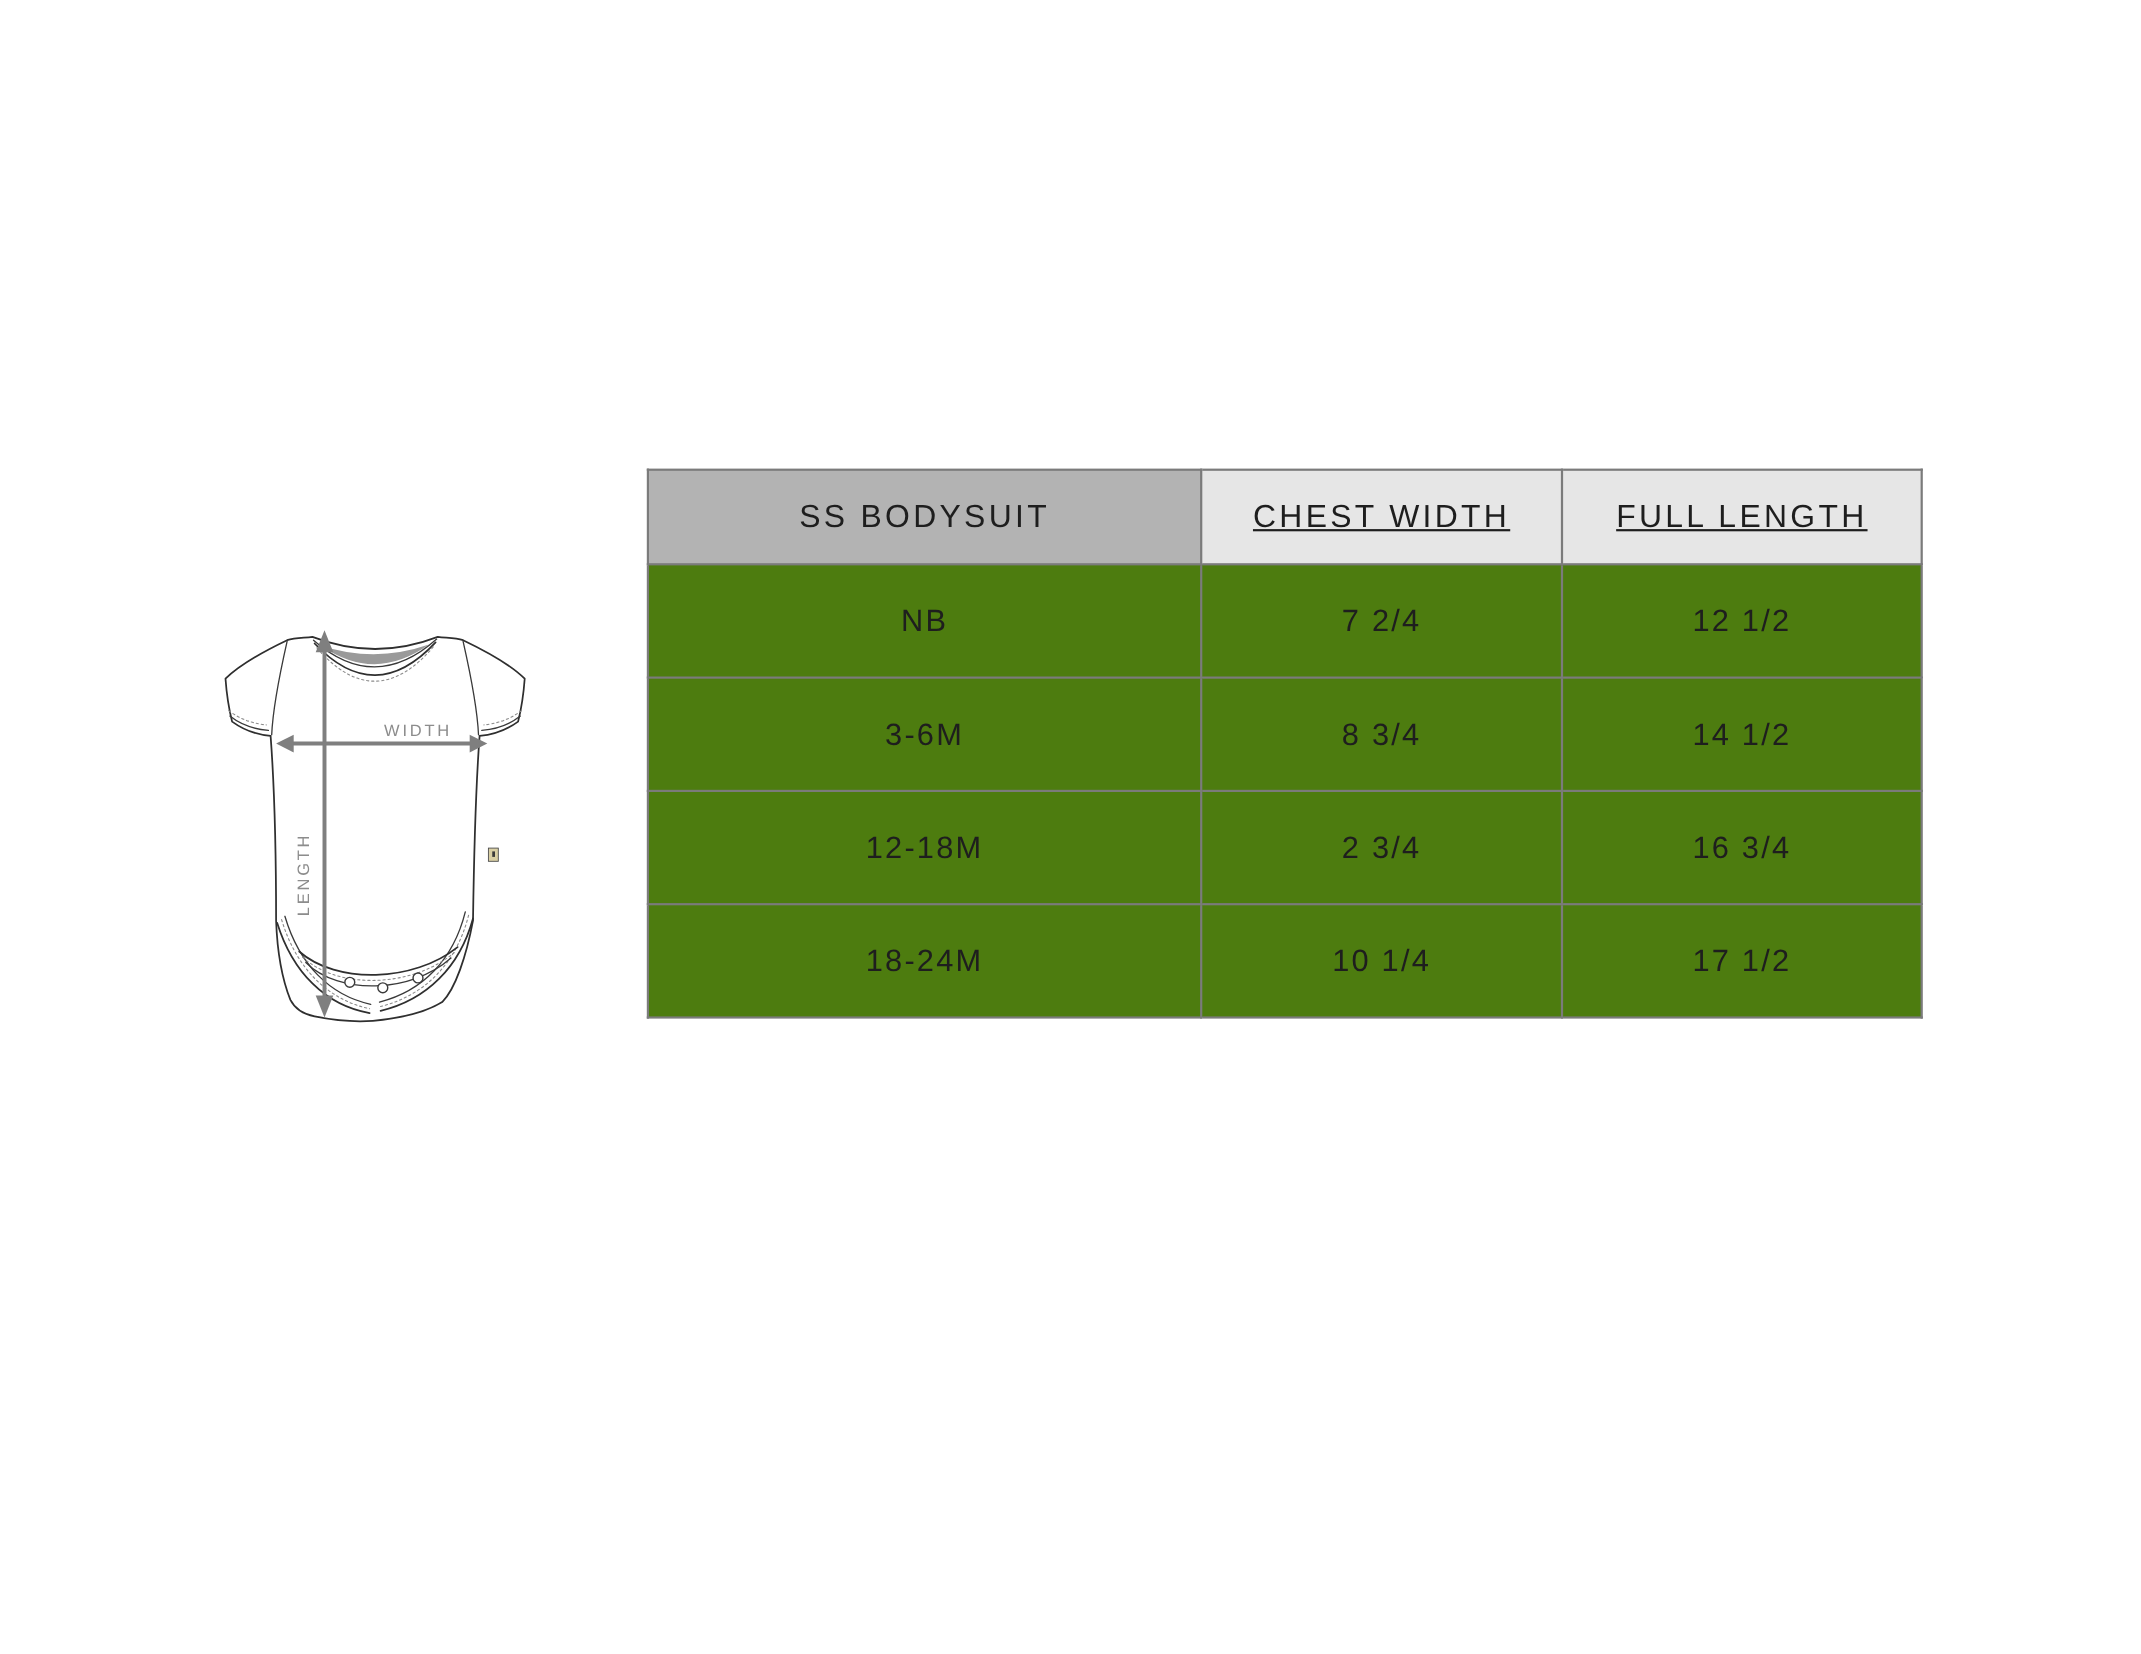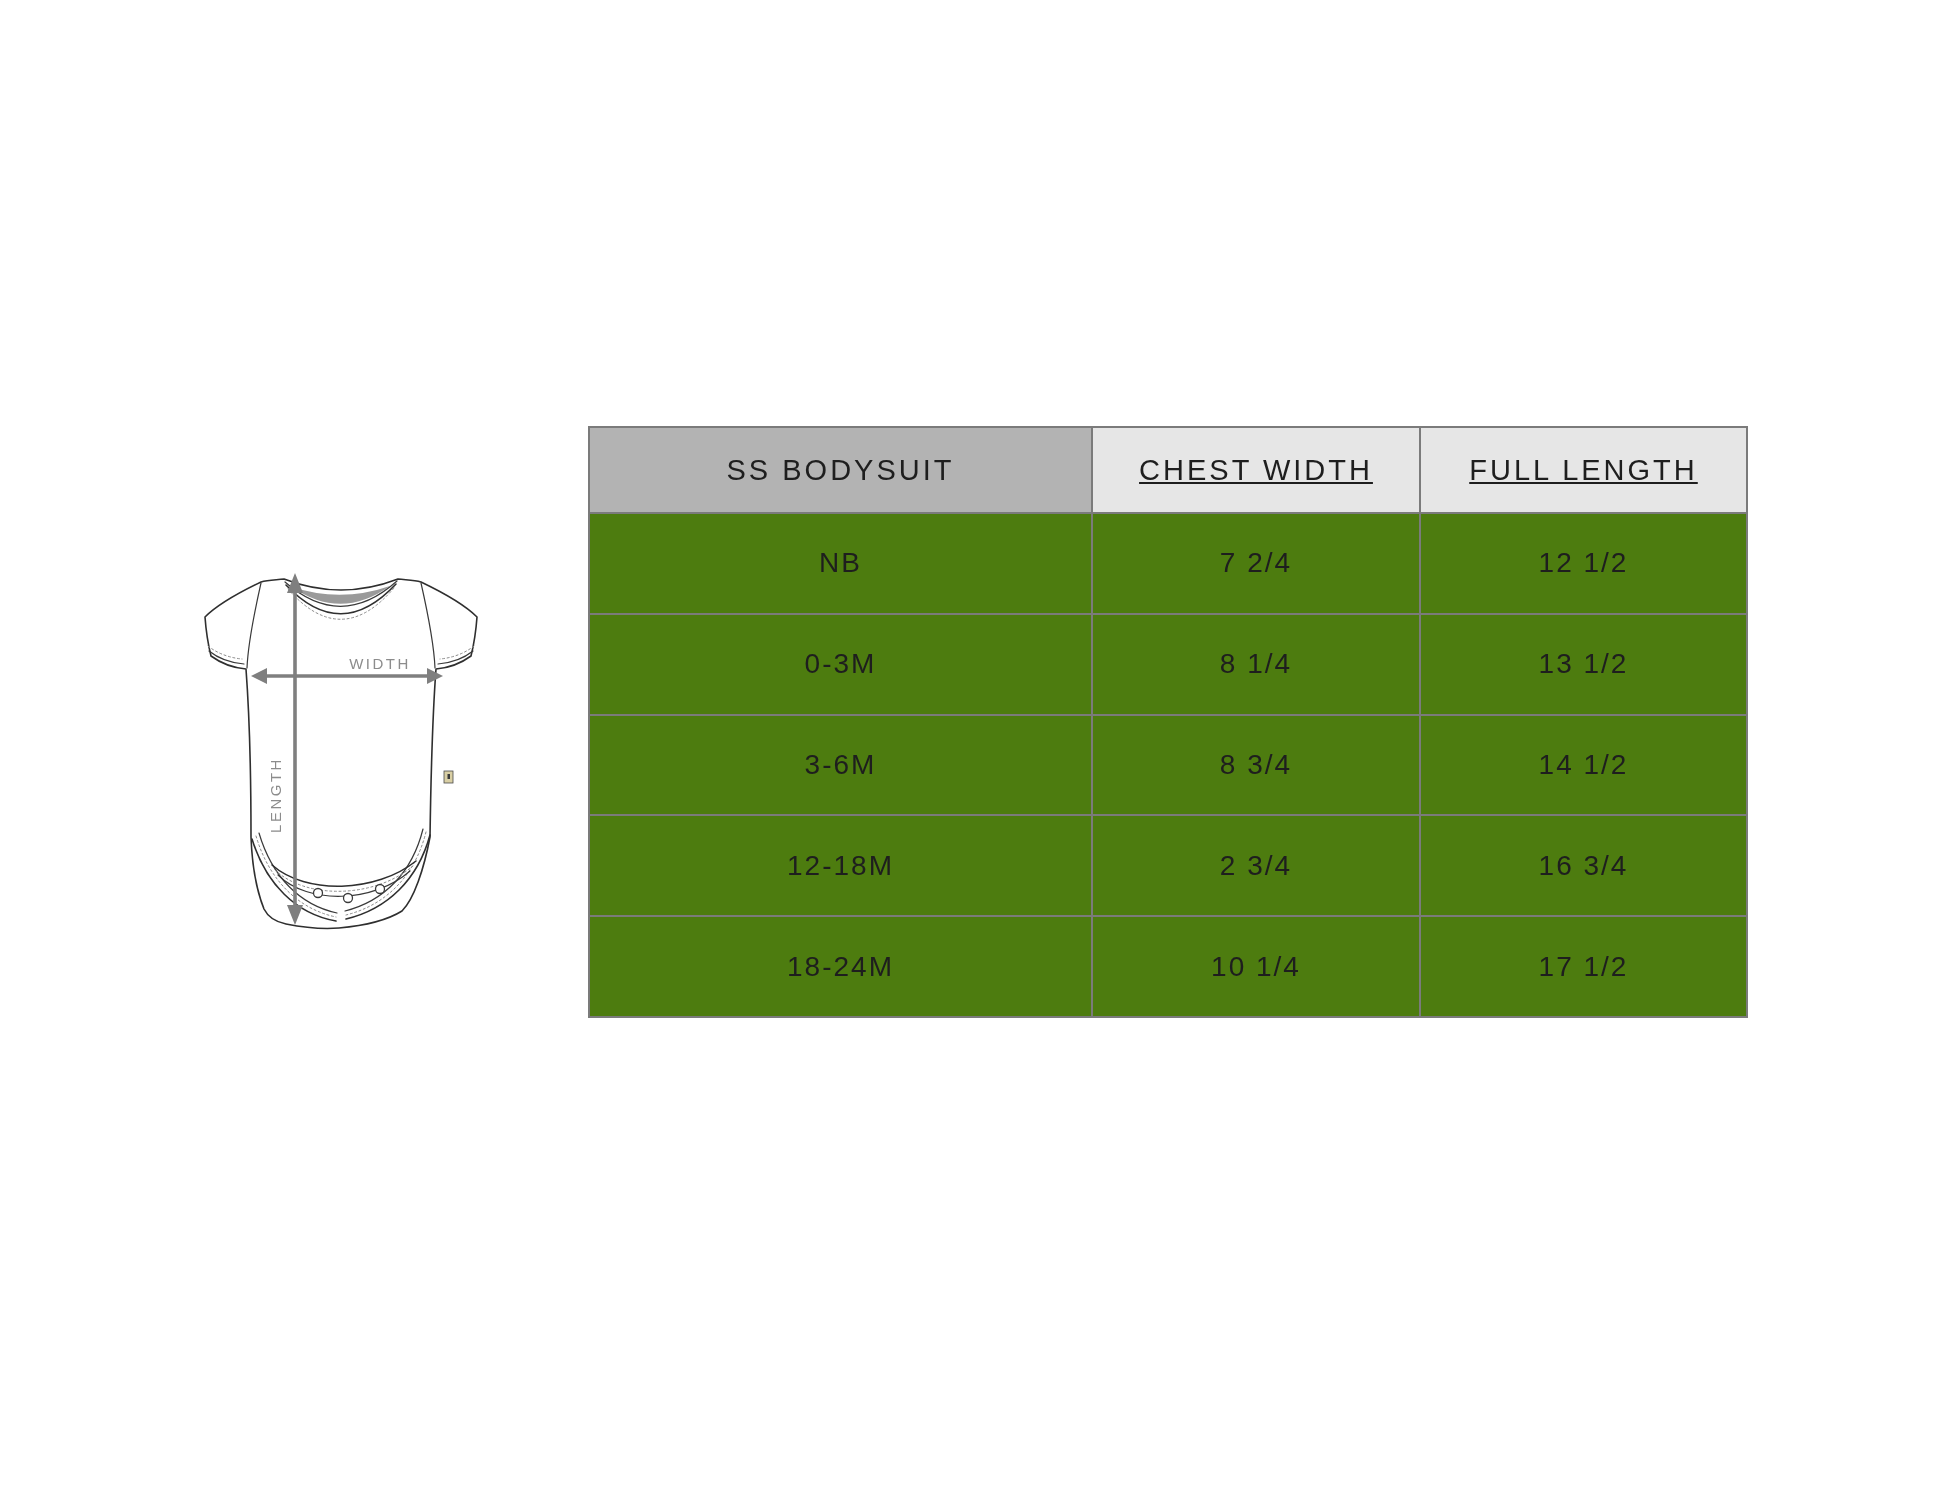--- a/index.html
+++ b/index.html
@@ -11,21 +11,21 @@
     font-family: "Liberation Sans", sans-serif;
     overflow: hidden;
   }
 
   
   table.size-table {
     position: absolute;
     left: 588px;
     top: 426px;
     width: 1158px;
-    height: 592px;
+    height: 500px;
     border-collapse: collapse;
     table-layout: fixed;
     border: 2px solid #6d6d6d;
   }
   table.size-table th,
   table.size-table td {
     border: 2px solid #7b7b7b;
     text-align: center;
     vertical-align: middle;
     color: #1e1e1e;
@@ -161,25 +161,20 @@
         <th class="hdr-sub">FULL LENGTH</th>
       </tr>
     </thead>
     <tbody>
       <tr>
         <td>NB</td>
         <td>7 2/4</td>
         <td>12 1/2</td>
       </tr>
       <tr>
-        <td>0-3M</td>
-        <td>8 1/4</td>
-        <td>13 1/2</td>
-      </tr>
-      <tr>
         <td>3-6M</td>
         <td>8 3/4</td>
         <td>14 1/2</td>
       </tr>
       <tr>
         <td>12-18M</td>
         <td>2 3/4</td>
         <td>16 3/4</td>
       </tr>
       <tr>

